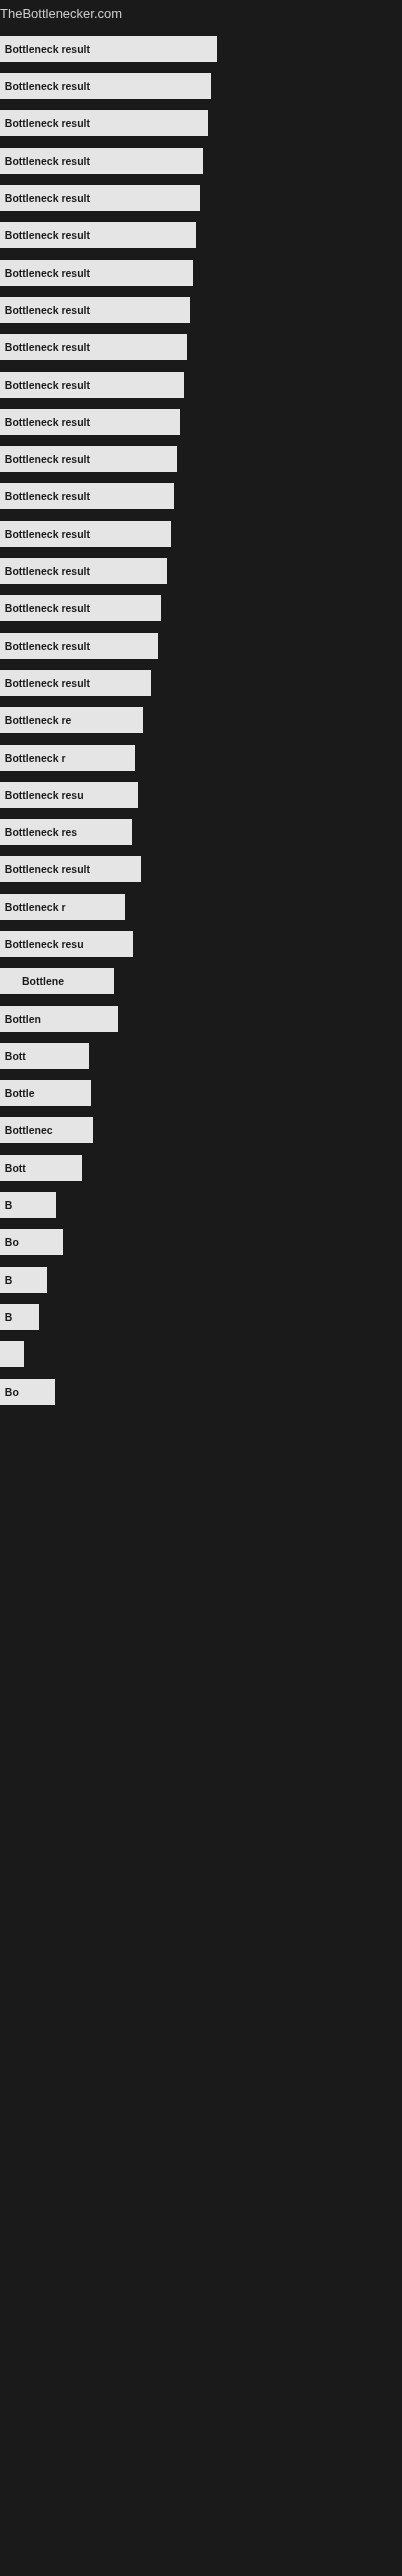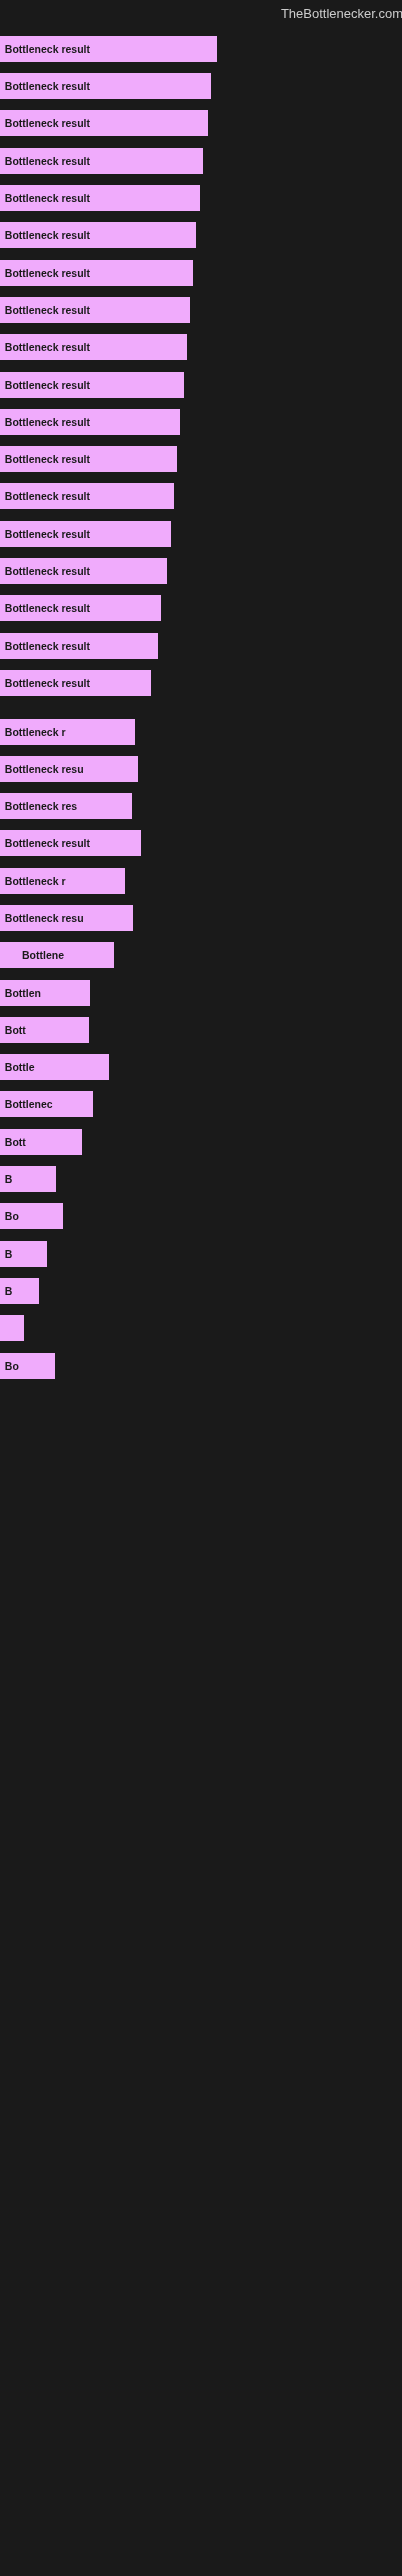--- a/index.html
+++ b/index.html
@@ -8,34 +8,34 @@
       box-sizing: border-box;
     }
     body {
       width: 403px;
       min-height: 2576px;
       background-color: #1a1a1a;
       font-family: Arial, sans-serif;
       position: relative;
     }
     .site-title {
-      text-align: right;
+      text-align: left;
       color: #cccccc;
       font-size: 13px;
       padding: 6.4px 0 3.2px 0;
       font-weight: normal;
     }
     .bar-container {
       position: relative;
       width: 100%;
       display: flex;
       align-items: center;
     }
     .bar {
-      background-color: #f0abfc;
+      background-color: #e5e5e5;
       height: 26px;
       display: flex;
       align-items: center;
       padding-left: 4.8px;
       overflow: hidden;
       white-space: nowrap;
     }
     .bar-label {
       color: #1a1a1a;
       font-size: 10.5px;
@@ -154,20 +154,25 @@
           <span class="bar-label">Bottleneck result</span>
         </div>
       </div>
       <div class="spacer"></div>
       <div class="bar-container">
         <div class="bar" style="width: 151px;">
           <span class="bar-label">Bottleneck result</span>
         </div>
       </div>
       <div class="spacer"></div>
+      <div class="bar-container">
+        <div class="bar" style="width: 143px;">
+          <span class="bar-label">Bottleneck re</span>
+        </div>
+      </div>
       <div class="spacer"></div>
       <div class="bar-container">
         <div class="bar" style="width: 135px;">
           <span class="bar-label">Bottleneck r</span>
         </div>
       </div>
       <div class="spacer"></div>
       <div class="bar-container">
         <div class="bar" style="width: 138px;">
           <span class="bar-label">Bottleneck resu</span>
@@ -198,33 +203,33 @@
         </div>
       </div>
       <div class="spacer"></div>
       <div class="bar-container">
         <div class="bar" style="width: 114px; padding-left: 22px;">
           <span class="bar-label">Bottlene</span>
         </div>
       </div>
       <div class="spacer"></div>
       <div class="bar-container">
-        <div class="bar" style="width: 90px;">
+        <div class="bar" style="width: 118px;">
           <span class="bar-label">Bottlen</span>
         </div>
       </div>
       <div class="spacer"></div>
       <div class="bar-container">
         <div class="bar" style="width: 89px;">
           <span class="bar-label">Bott</span>
         </div>
       </div>
       <div class="spacer"></div>
       <div class="bar-container">
-        <div class="bar" style="width: 109px;">
+        <div class="bar" style="width: 91px;">
           <span class="bar-label">Bottle</span>
         </div>
       </div>
       <div class="spacer"></div>
       <div class="bar-container">
         <div class="bar" style="width: 93px;">
           <span class="bar-label">Bottlenec</span>
         </div>
       </div>
       <div class="spacer"></div>

